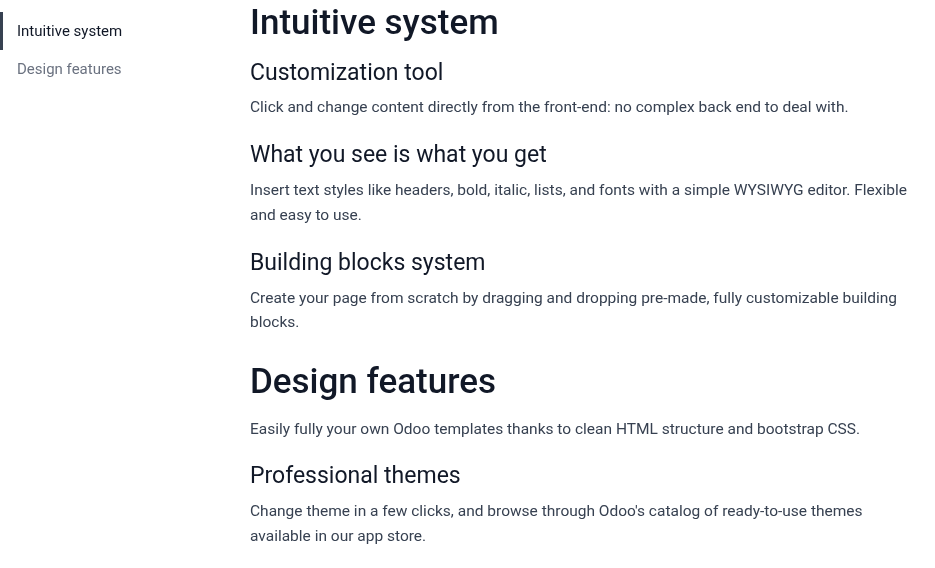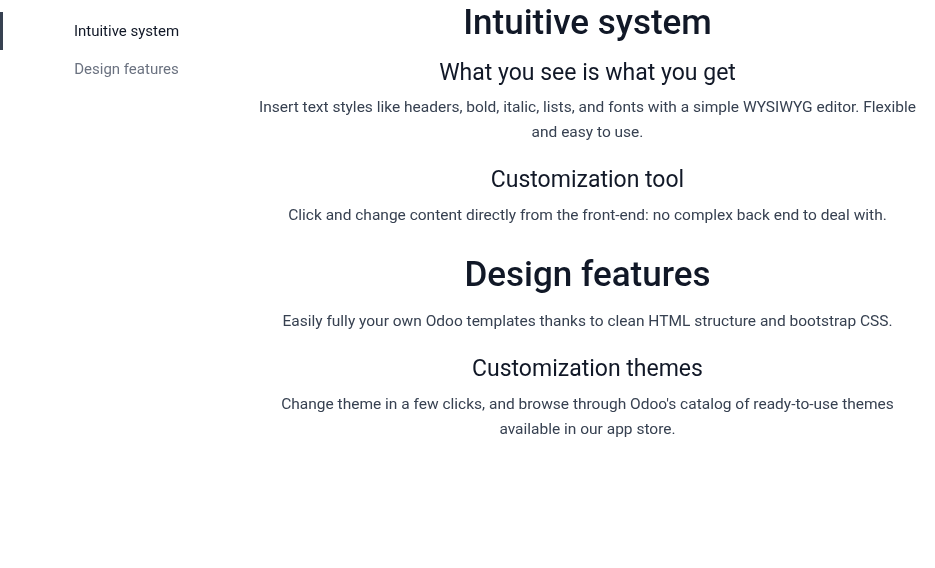--- a/index.html
+++ b/index.html
@@ -1,19 +1,18 @@
 <!DOCTYPE html>
 <html><head>
   <meta charset="utf-8">
   <style>
     * {
       margin: 0;
       padding: 0;
       box-sizing: border-box;
-      text-align: center;
     }
     body {
       font-family: -apple-system, BlinkMacSystemFont, "Segoe UI", Roboto, "Helvetica Neue", Arial, sans-serif;
       color: #374151;
       background: #ffffff;
       width: 935px;
       height: 568px;
       overflow: hidden;
     }
     .container {
@@ -78,37 +77,41 @@
     <div class="sidebar-item">
       <span>Design features</span>
     </div>
   </nav>
 
   <main class="content">
     <div class="section">
       <h1 class="section-title">Intuitive system</h1>
 
       <div class="subsection">
+        <h2 class="subsection-title">Customization tool</h2>
+        <p class="subsection-body">Click and change content directly from the front-end: no complex back end to deal with.</p>
+      </div>
+
+      <div class="subsection">
         <h2 class="subsection-title">What you see is what you get</h2>
         <p class="subsection-body">Insert text styles like headers, bold, italic, lists, and fonts with a simple WYSIWYG editor. Flexible and easy to use.</p>
       </div>
 
       <div class="subsection">
-        <h2 class="subsection-title">Customization tool</h2>
-        <p class="subsection-body">Click and change content directly from the front-end: no complex back end to deal with.</p>
+        <h2 class="subsection-title">Building blocks system</h2>
+        <p class="subsection-body">Create your page from scratch by dragging and dropping pre-made, fully customizable building blocks.</p>
       </div>
-
     </div>
 
     <div class="section">
       <h1 class="section-title">Design features</h1>
 
       <div class="subsection">
         <p class="subsection-body">Easily fully your own Odoo templates thanks to clean HTML structure and bootstrap CSS.</p>
       </div>
 
       <div class="subsection">
-        <h2 class="subsection-title">Customization themes</h2>
+        <h2 class="subsection-title">Professional themes</h2>
         <p class="subsection-body">Change theme in a few clicks, and browse through Odoo's catalog of ready-to-use themes available in our app store.</p>
       </div>
     </div>
   </main>
 </div>
 
 </body></html>

